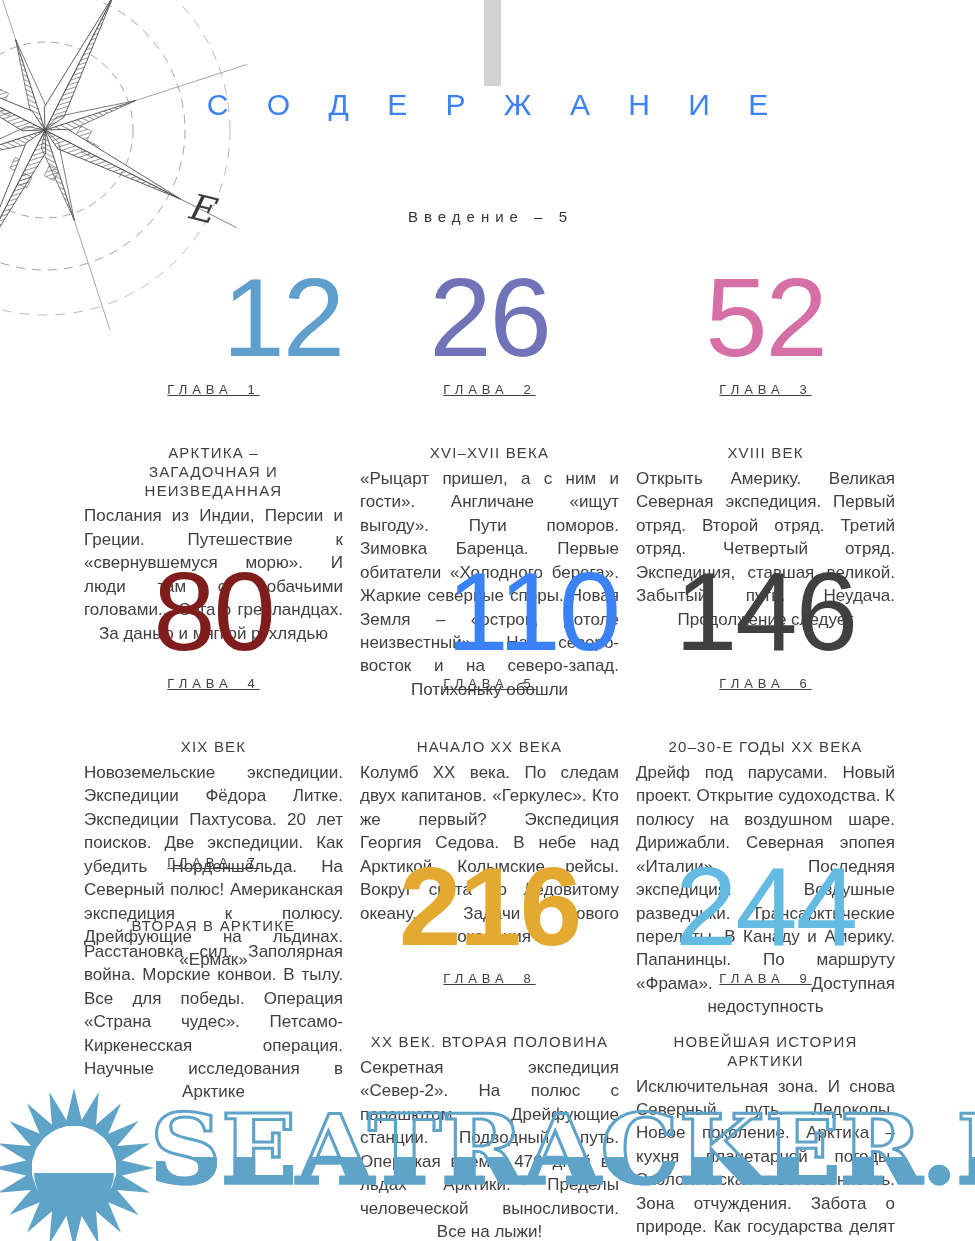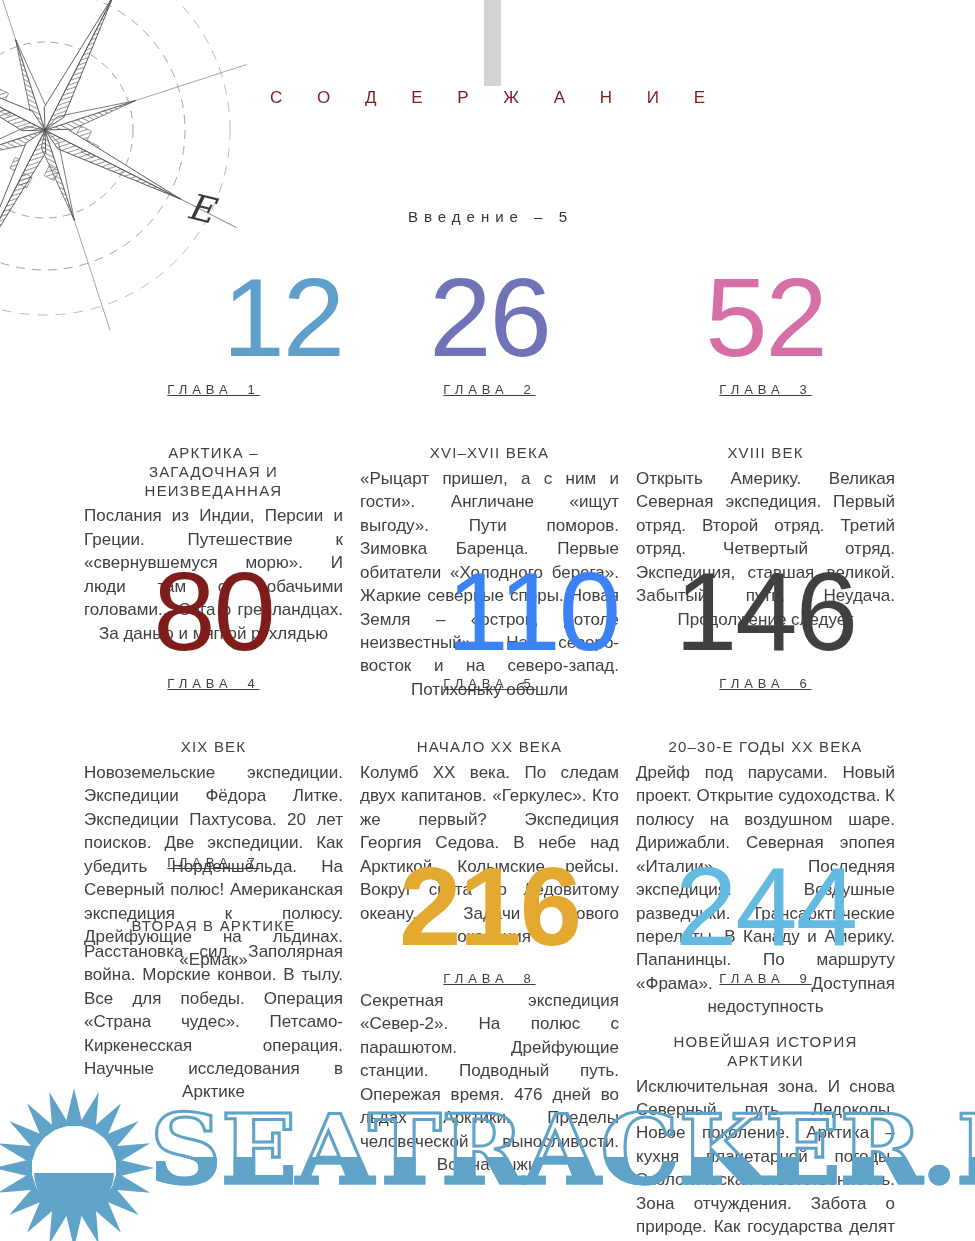--- a/index.html
+++ b/index.html
@@ -14,22 +14,22 @@
   }
   
   .accent-bar{
     position:absolute;left:484px;top:0;
     width:17px;height:86px;
   }
   
   .toc-title{
     position:absolute;top:88px;left:0;width:975px;
     text-align:center;
-    font-size:17px;letter-spacing:15px;text-indent:15px;
-    color:#7f1d1d;font-weight:400;
+    font-size:30px;letter-spacing:15px;text-indent:15px;
+    color:#3b82f6;font-weight:400;
   }
   .intro-line{
     position:absolute;top:208px;left:0;width:975px;
     text-align:center;
     font-size:15px;letter-spacing:6px;text-indent:6px;
     color:#333;
   }
   
   .compass{position:absolute;left:0;top:0;width:300px;height:330px;}
   
@@ -195,20 +195,21 @@
 
     <div class="cell">
       <div class="glava">ГЛАВА 7</div>
       <div class="ctitle">ВТОРАЯ В АРКТИКЕ</div>
       <div class="cdesc">Расстановка сил. Заполярная война. Морские конвои. В тылу. Все для победы. Операция «Страна чудес». Петсамо-Киркенесская операция. Научные исследования в Арктике</div>
     </div>
 
     <div class="cell">
       <div class="num" style="color: rgb(227, 169, 49); font-weight: bold;">216</div>
       <div class="glava">ГЛАВА 8</div>
+      <div class="ctitle">XX ВЕК. ВТОРАЯ ПОЛОВИНА</div>
       <div class="cdesc">Секретная экспедиция «Север-2». На полюс с парашютом. Дрейфующие станции. Подводный путь. Опережая время. 476 дней во льдах Арктики. Пределы человеческой выносливости. Все на лыжи!</div>
     </div>
 
     <div class="cell">
       <div class="num" style="color: rgb(100, 187, 225);">244</div>
       <div class="glava">ГЛАВА 9</div>
       <div class="ctitle">НОВЕЙШАЯ ИСТОРИЯ АРКТИКИ</div>
       <div class="cdesc">Исключительная зона. И снова Северный путь. Ледоколы. Новое поколение. Арктика – кухня планетарной погоды. Экологическая ответственность. Зона отчуждения. Забота о природе. Как государства делят Арктику. Арктическая граница на замке</div>
     </div>
 

